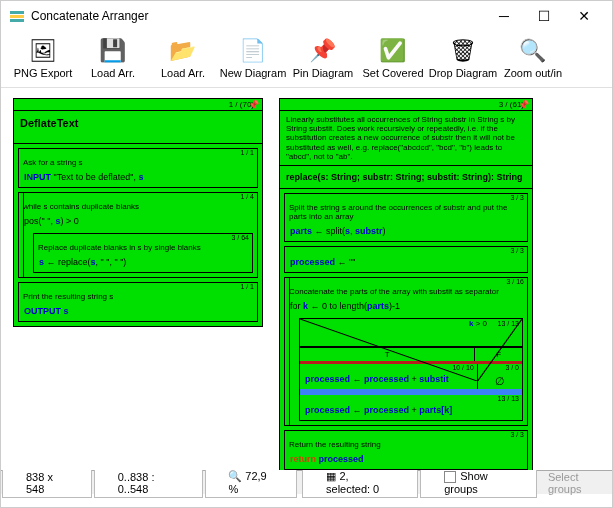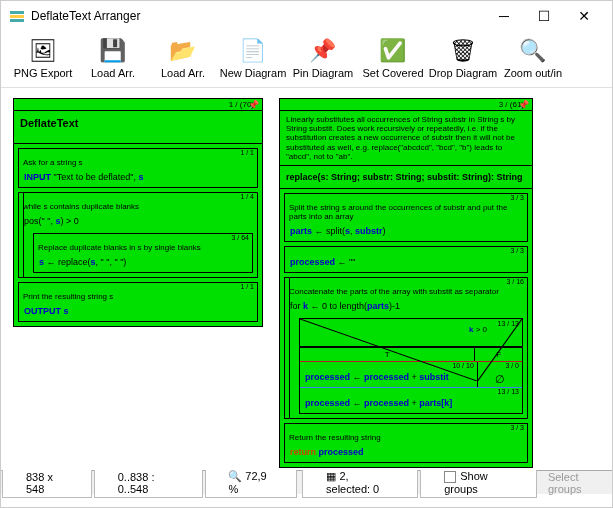--- a/index.html
+++ b/index.html
@@ -28,40 +28,40 @@
 .bcontent b { font-weight: bold; }
 .kw-blue { color: #0000cc; font-weight: bold; }
 .kw-red { color: #cc4400; font-weight: bold; }
 .inner { margin: 2px 4px 4px 14px; border: 1px solid #000; }
 .whileblock { position: relative; }
 .whileblock::before { content: ""; position: absolute; left: 4px; top: 0; bottom: 0; width: 8px; border-left: 1px solid #000; }
 .branch { display: flex; border-top: 1px solid #000; }
 .branch > div { flex: 1; border-right: 1px solid #000; text-align: center; font-size: 8px; padding: 2px; }
 .branch > div:last-child { border-right: none; }
 .cond { position: relative; height: 28px; border-bottom: 1px solid #000; }
-.cond .ct { position: absolute; right: 35px; top: 6px; font-size: 8px; }
+.cond .ct { position: absolute; right: 35px; top: 0; font-size: 8px; }
 .cond .tri { position: absolute; left: 0; top: 0; right: 0; bottom: 0; }
 .statusbar { display: flex; align-items: center; height: 24px; border-top: 1px solid #aaa; font-size: 11px; background: #f0f0f0; }
 .sbcell { border: 1px solid #bbb; padding: 2px 23px; margin: 1px; background: #fff; }
 .sbsep { width: 4px; }
 .cb { width: 12px; height: 12px; border: 1px solid #888; display: inline-block; vertical-align: middle; margin-right: 4px; background: #fff; }
 .disabled { color: #999; }
 </style>
 </head>
 <body>
 
 <div class="titlebar">
   <span class="icon">
     <svg width="16" height="16">
         <rect x="1" y="3" width="14" height="3" fill="#4aa"></rect>
         <rect x="1" y="7" width="14" height="3" fill="#fc4"></rect>
         <rect x="1" y="11" width="14" height="3" fill="#4aa"></rect>
       </svg>
   </span>
-  <span class="title">DeflateText Arranger</span>
+  <span class="title">Concatenate Arranger</span>
   <div class="winbtn">─</div>
   <div class="winbtn">☐</div>
   <div class="winbtn">✕</div>
 </div>
 
 <div class="toolbar">
   <div class="tbtn">
       <span class="ticon">🖼</span>
       <span class="tlabel">PNG Export</span>
     </div>
@@ -152,31 +152,31 @@
               <line x1="0" y1="0" x2="80" y2="28" stroke="#000" stroke-width="0.5"></line>
               <line x1="100" y1="0" x2="80" y2="28" stroke="#000" stroke-width="0.5"></line>
             </svg>
           <div style="position:absolute;right:3px;top:1px;font-size:7px;">13 / 13</div>
           <div class="ct"><b class="kw-blue">k</b><span> &gt; 0</span></div>
         </div>
         <div class="branch">
           <div style="flex:4">T</div>
           <div style="flex:1">F</div>
         </div>
-        <div style="display:flex;border-top:1px solid #b91c1c;">
+        <div style="display:flex;border-top:3px solid #b91c1c;">
           <div style="flex:4;border-right:1px solid #000;">
             <div class="cnt">10 / 10</div>
             <div class="bcontent"><b class="kw-blue">processed</b><span> ← </span><b class="kw-blue">processed</b><span> + </span><b class="kw-blue">substit</b></div>
           </div>
           <div style="flex:1;text-align:center;">
             <div class="cnt">3 / 0</div>
             <div style="font-size:11px;padding-top:4px;">∅</div>
           </div>
         </div>
-        <div style="border-top:1px solid #3b82f6;">
+        <div style="border-top:6px solid #3b82f6;">
           <div class="cnt">13 / 13</div>
           <div class="bcontent"><b class="kw-blue">processed</b><span> ← </span><b class="kw-blue">processed</b><span> + </span><b class="kw-blue">parts[k]</b></div>
         </div>
       </div>
     </div>
 
     <div class="block">
       <div class="cnt">3 / 3</div>
       <div class="bcomment">Return the resulting string</div>
       <div class="bcontent"><span class="kw-red">return </span><b class="kw-blue">processed</b></div>

